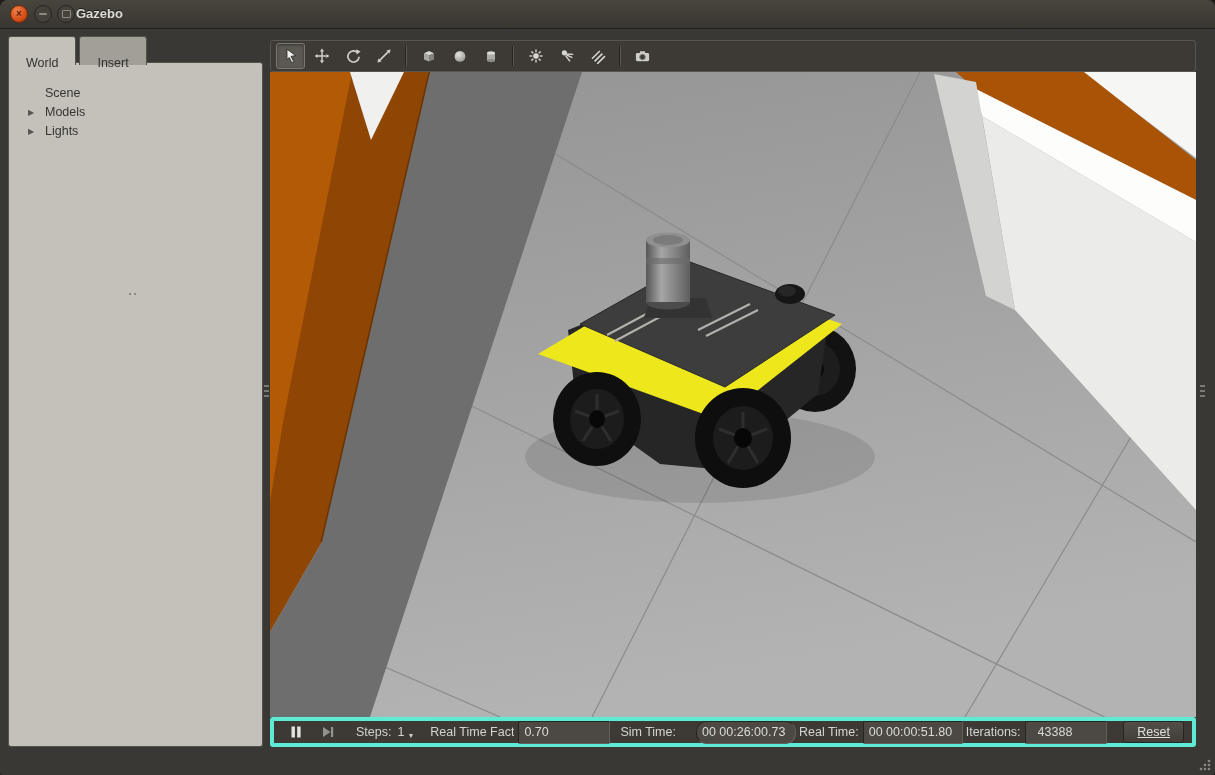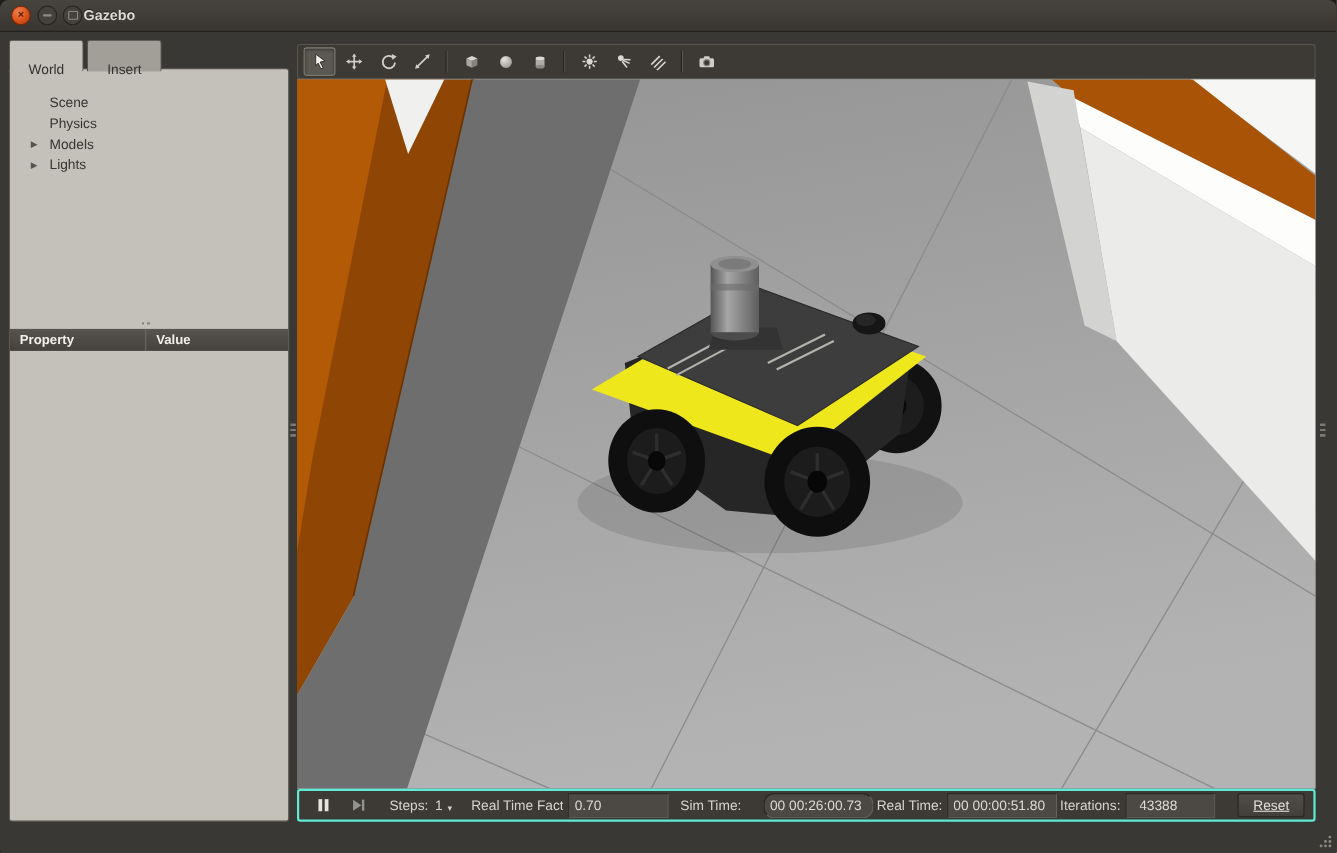--- a/index.html
+++ b/index.html
@@ -49,21 +49,21 @@
     display:flex; align-items:center; padding:0 5px; }
   .tool { width:27px; height:24px; display:flex; align-items:center; justify-content:center;
     border-radius:3px; margin-right:2px; border:1px solid transparent; cursor:default; }
   .tool.active { background:#5c5952; border:1px solid #7b786f; box-shadow:inset 0 1px 3px rgba(0,0,0,.45); }
   .tb-sep { width:1px; height:20px; background:#26241f; border-right:1px solid #5a5751; margin:0 7px 0 5px; }
   .scene { position:absolute; top:32px; left:0; width:926px; height:645px; background:#a2a2a2; overflow:hidden; }
   .scene svg { display:block; }
 
   
   .playbar { position:absolute; bottom:0; left:0; right:0; height:30px; background:#3d3a36;
-    border:2px solid #5eead4; border-radius:3px; box-sizing:border-box;
+    border:4px solid #5eead4; border-radius:3px; box-sizing:border-box;
     display:flex; align-items:center; padding:0 8px; }
   .play-btn { width:28px; height:22px; display:flex; align-items:center; justify-content:center;
     border-radius:3px; cursor:default; }
   .pb-label { font-size:12.5px; color:#d6d4cf; white-space:nowrap; overflow:hidden; }
   .pb-field { height:23px; background:#4c4944; border:1px solid #27251f;
     border-bottom-color:#63605a; border-right-color:#63605a; border-radius:2px;
     color:#dcdad5; font-size:12.5px; padding:0 5px; box-sizing:border-box;
     font-family:"Liberation Sans",sans-serif; white-space:nowrap; overflow:hidden; }
   .spin { display:flex; align-items:center; }
   .spin .caret { font-size:7px; color:#cfcdc7; margin-left:3px; margin-top:7px; }
@@ -90,29 +90,24 @@
   </div>
 
   <div class="tabs">
     <div class="tab active">World</div>
     <div class="tab">Insert</div>
   </div>
 
   <div class="panel">
     <div class="tree">
       <div class="tree-item"><span>Scene</span></div>
-      <div class="tree-item"><span>Physics</span></div>
       <div class="tree-item"><span class="exp">▶</span><span>Models</span></div>
       <div class="tree-item"><span class="exp">▶</span><span>Lights</span></div>
     </div>
     <div class="col-grip"></div>
-    <div class="prop-header">
-      <div class="prop-cell first">Property</div>
-      <div class="prop-cell">Value</div>
-    </div>
   </div>
 
   <div class="v-grip" style="left:264px; top:385px;"></div>
   <div class="v-grip" style="left:1200px; top:385px;"></div>
 
   <div class="viewport">
 
     <div class="gz-toolbar">
       <div class="tool active">
         <svg width="16" height="16" viewBox="0 0 16 16">

